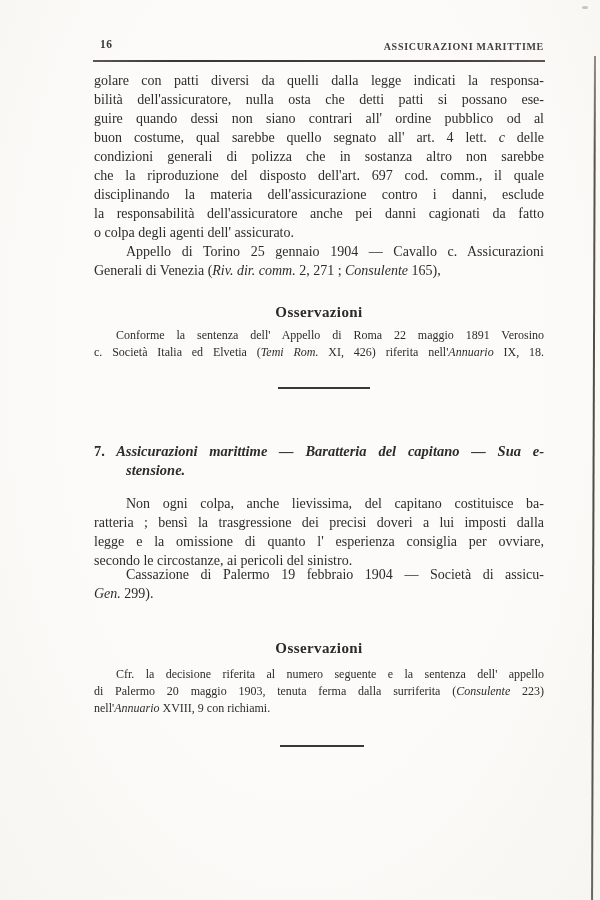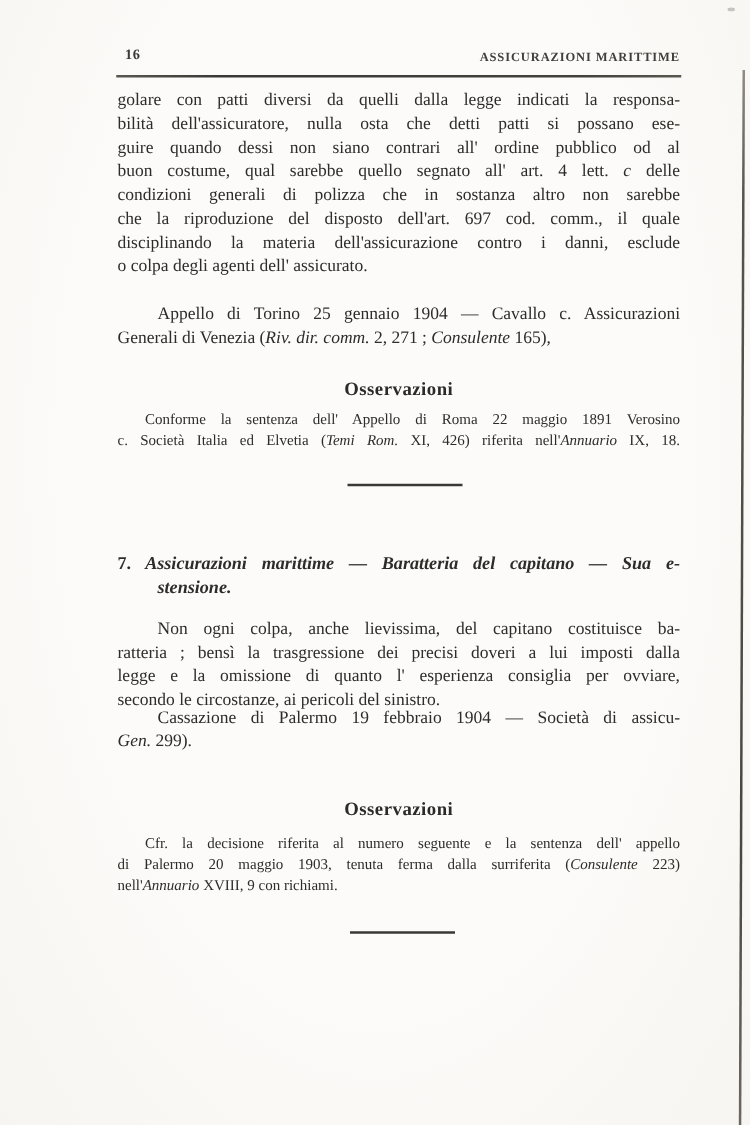--- a/index.html
+++ b/index.html
@@ -73,20 +73,21 @@
   <div class="header-rule"></div>
 
   <div class="block body-text b1">
       <div class="tline"><span>golare con patti diversi da quelli dalla legge indicati la responsa-</span></div>
       <div class="tline"><span>bilità dell'assicuratore, nulla osta che detti patti si possano ese-</span></div>
       <div class="tline"><span>guire quando dessi non siano contrari all' ordine pubblico od al</span></div>
       <div class="tline"><span>buon costume, qual sarebbe quello segnato all' art. 4 lett. </span><span class="it">c</span><span> delle</span></div>
       <div class="tline"><span>condizioni generali di polizza che in sostanza altro non sarebbe</span></div>
       <div class="tline"><span>che la riproduzione del disposto dell'art. 697 cod. comm., il quale</span></div>
       <div class="tline"><span>disciplinando la materia dell'assicurazione contro i danni, esclude</span></div>
+      <div class="tline"><span>la responsabilità dell'assicuratore anche pei danni cagionati da fatto</span></div>
       <div class="tline nojust"><span>o colpa degli agenti dell' assicurato.</span></div>
     </div>
   <div class="block body-text c1">
       <div class="tline ind"><span>Appello di Torino 25 gennaio 1904 — Cavallo c. Assicurazioni</span></div>
       <div class="tline nojust"><span>Generali di Venezia (</span><span class="it">Riv. dir. comm.</span><span> 2, 271 ; </span><span class="it">Consulente</span><span> 165),</span></div>
     </div>
   <div class="oss-title oss1">Osservazioni</div>
   <div class="block small obs1">
       <div class="tline ind"><span>Conforme la sentenza dell' Appello di Roma 22 maggio 1891 Verosino</span></div>
       <div class="tline"><span>c. Società Italia ed Elvetia (</span><span class="it">Temi Rom.</span><span> XI, 426) riferita nell'</span><span class="it">Annuario</span><span> IX, 18.</span></div>

